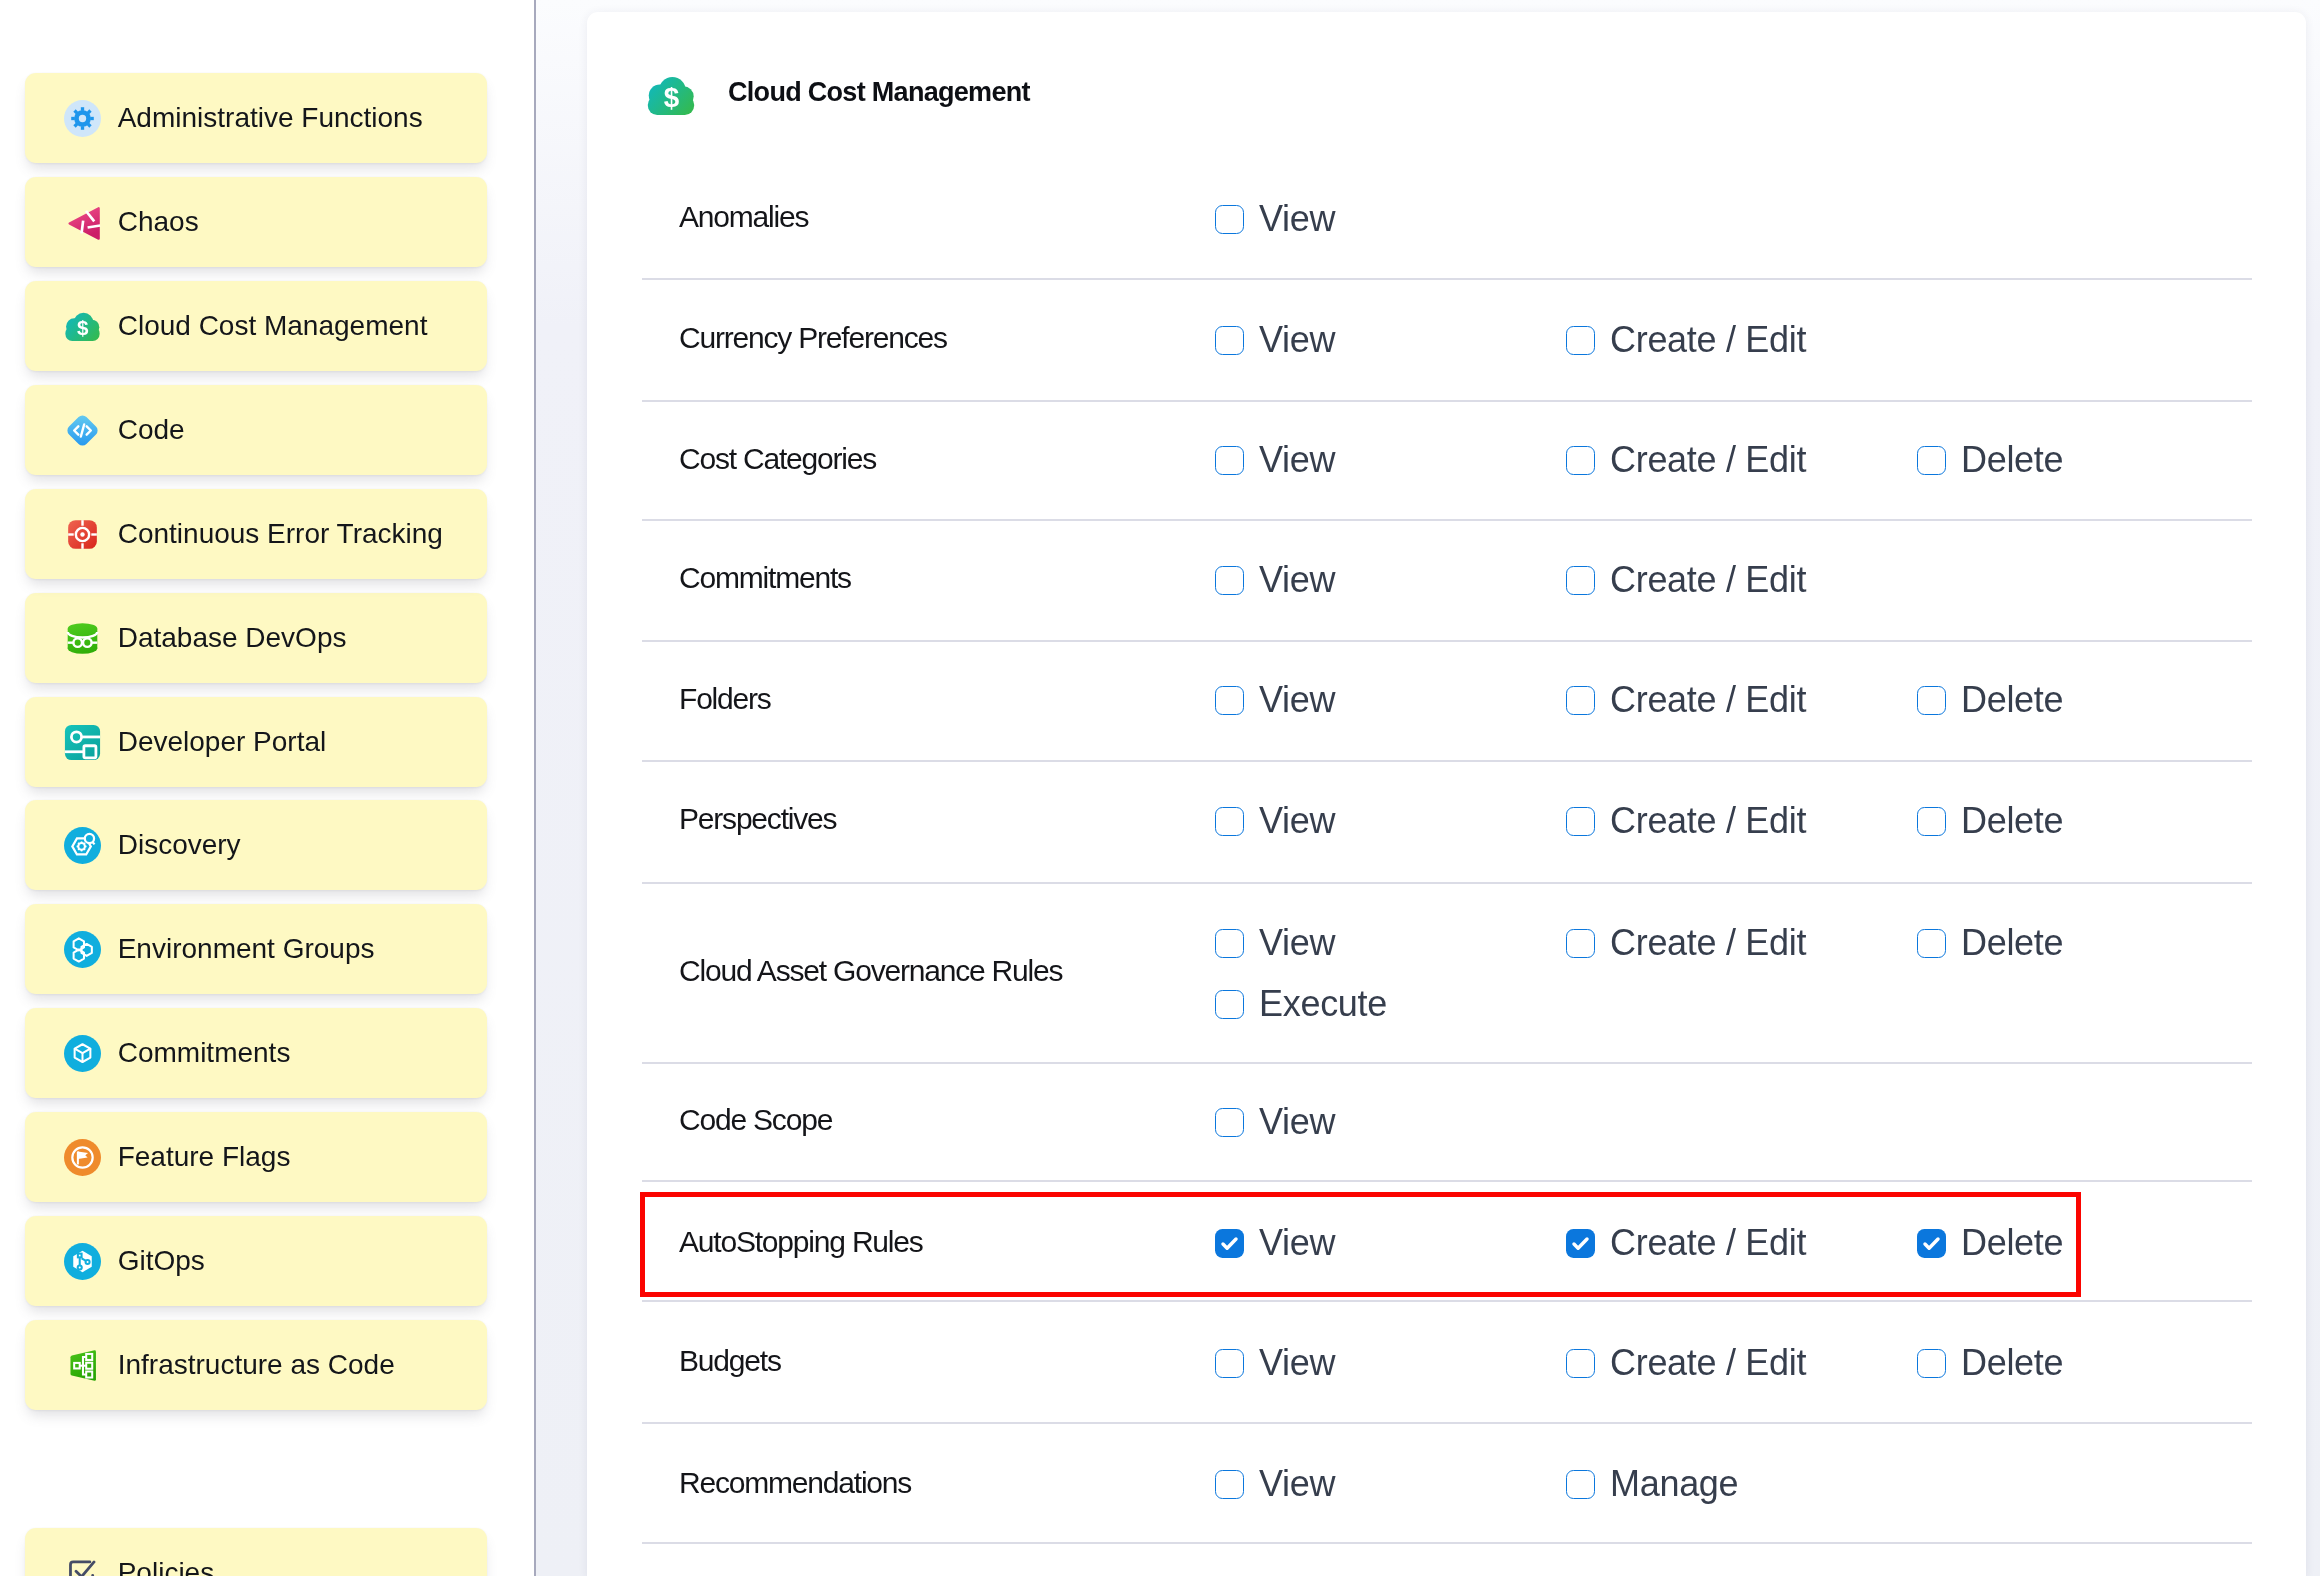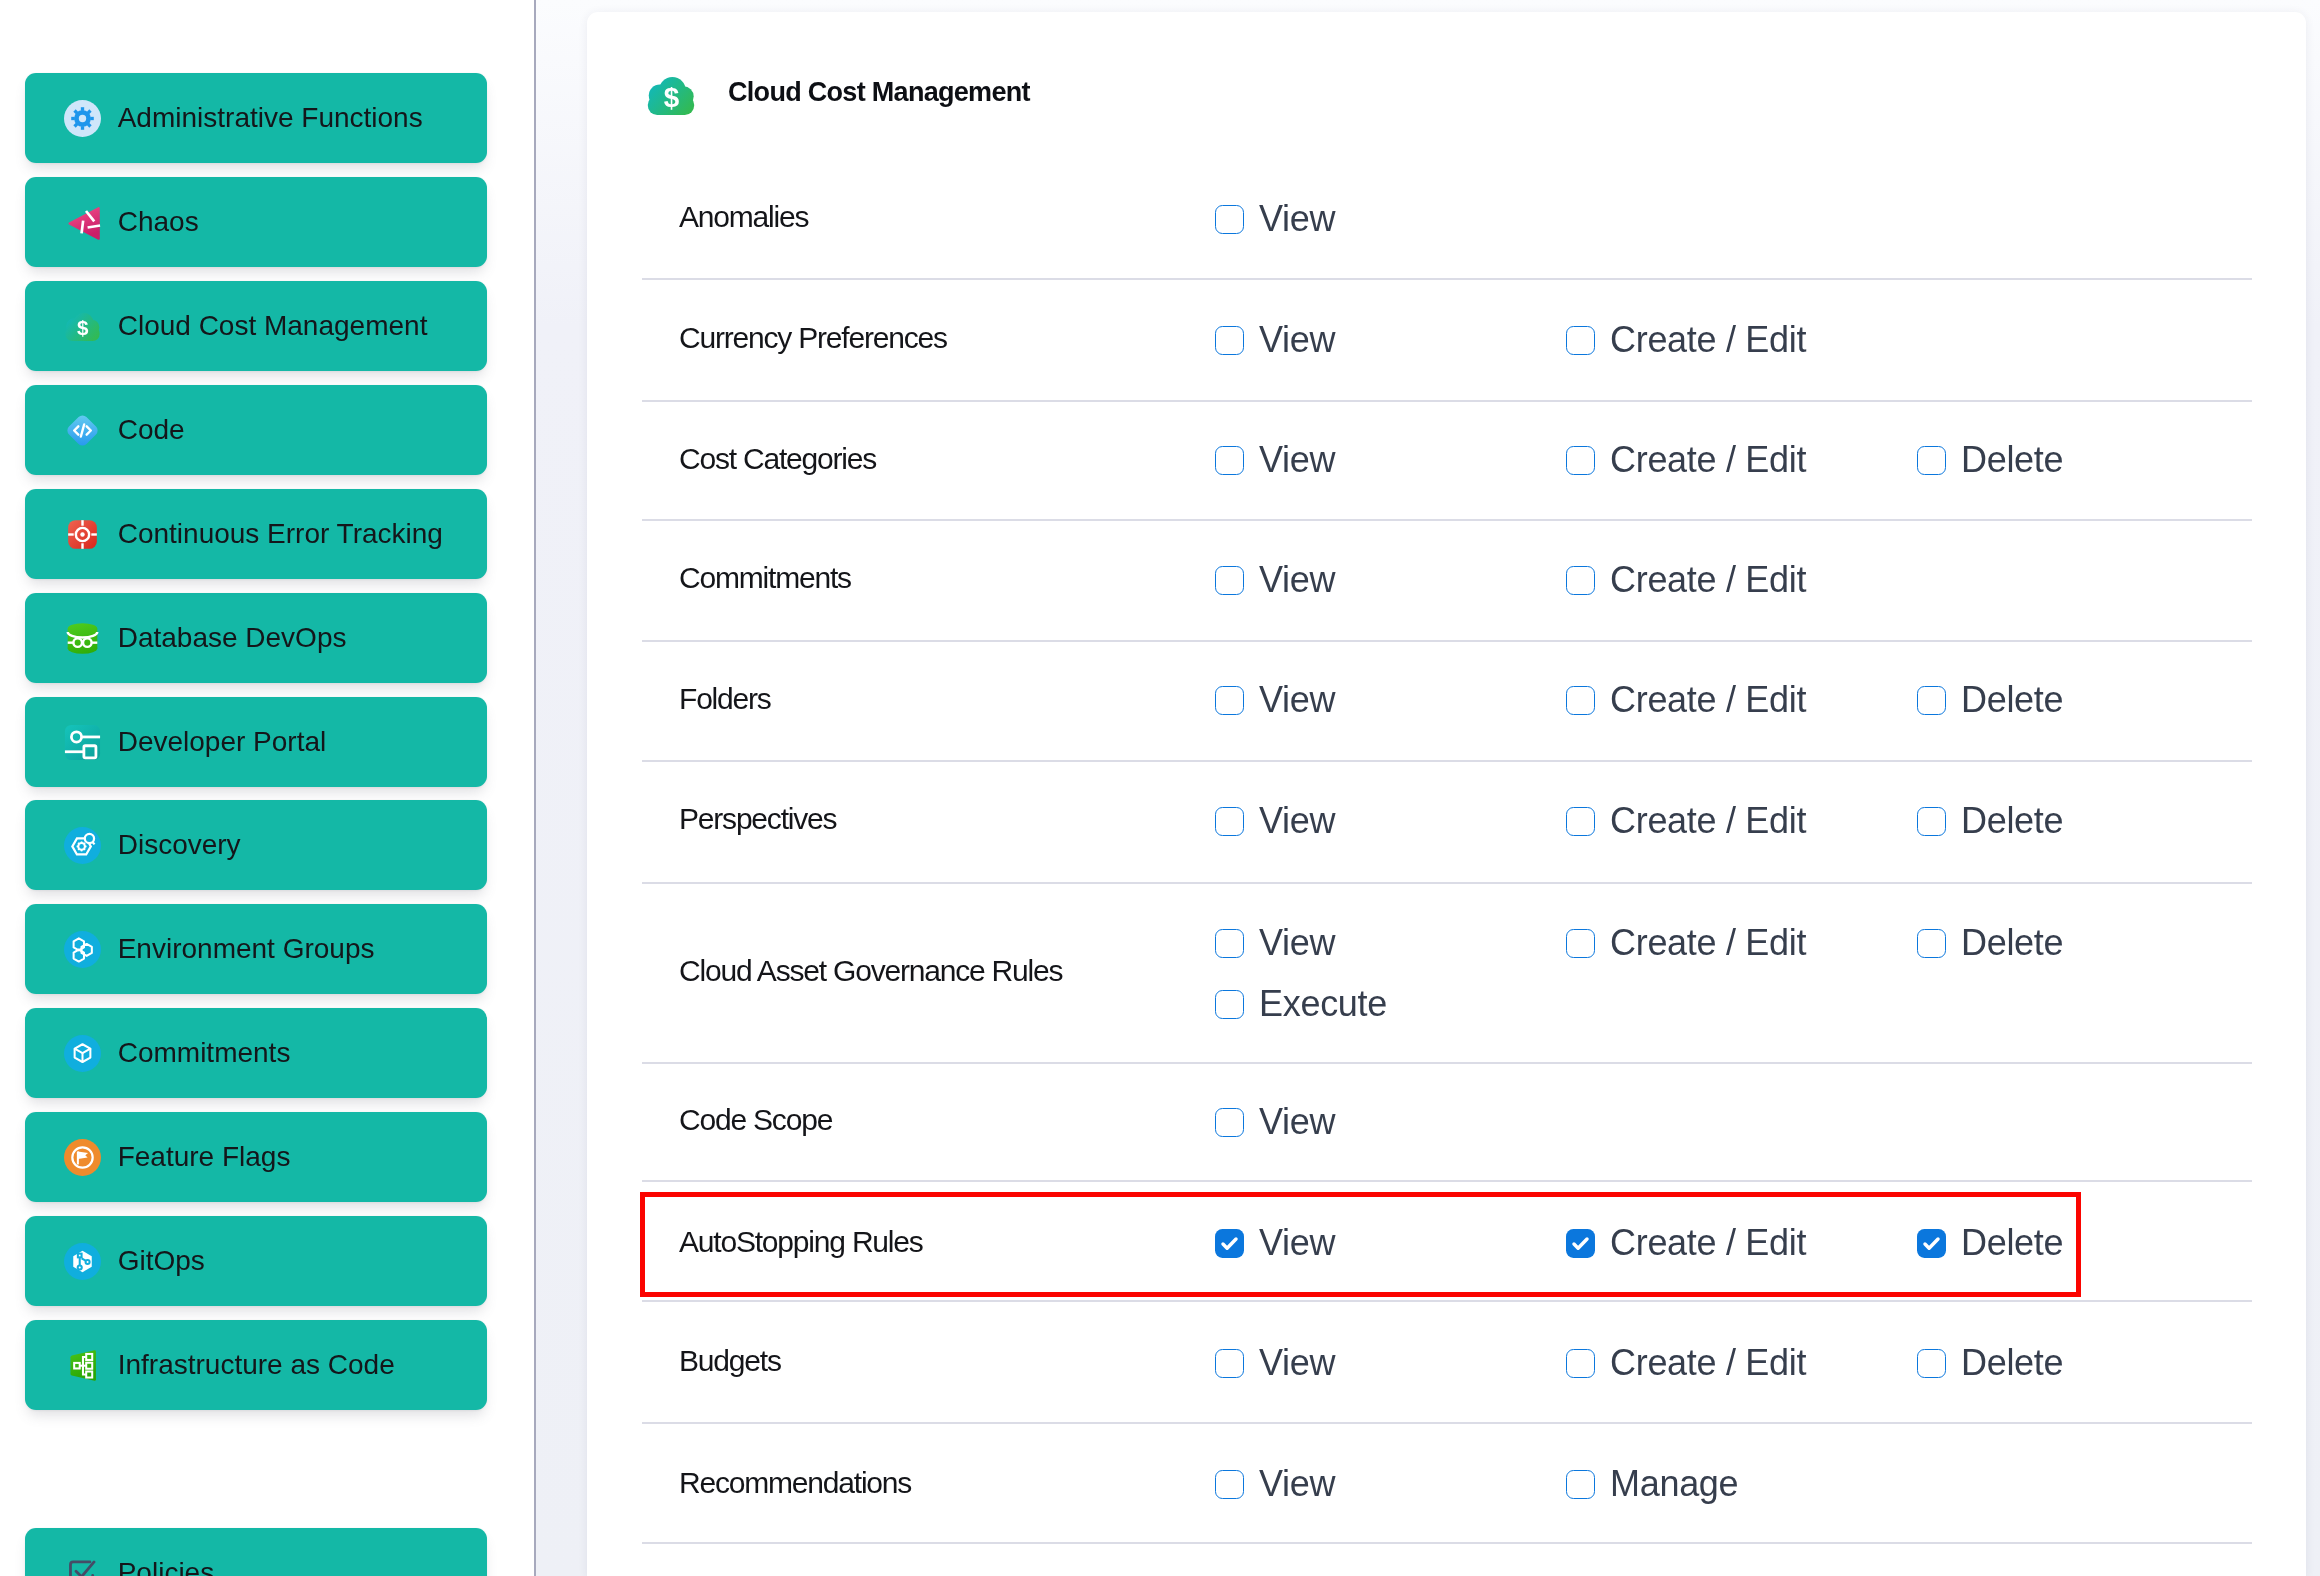--- a/index.html
+++ b/index.html
@@ -3,21 +3,21 @@
 <meta charset="utf-8">
 <style>
   * { margin:0; padding:0; box-sizing:border-box; }
   html,body { width:2321px; height:1577px; }
   body { font-family:"Liberation Sans", sans-serif; background:#ffffff; overflow:hidden; }
   #root { position:relative; width:2321px; height:1577px; overflow:hidden; }
   .bgright { position:absolute; left:536px; top:0; width:1785px; height:1577px;
     background:linear-gradient(180deg,#fbfcfe 0%,#f0f1f8 325px,#eef0f6 100%); }
   .vline { position:absolute; left:534px; top:0; width:1.9px; height:1577px; background:#a7a9bd; }
   
-  .card { position:absolute; left:25px; width:462px; height:90px; background:#14b8a6;
+  .card { position:absolute; left:25px; width:462px; height:90px; background:#fef9c3;
     border-radius:11px; display:flex; align-items:center; padding-left:39px;
     box-shadow:0 0.9px 1.9px rgba(40,41,61,.05), 0 8.3px 13px -3.7px rgba(96,97,112,.20); }
   .card .ic { width:37px; height:37px; margin-right:16.7px; flex:0 0 37px; }
   .card .lbl { font-size:28px; color:#14161a; letter-spacing:0; }
   
   .panel { position:absolute; left:587px; top:12px; width:1719px; height:1565px; background:#fff;
     border-radius:11px 11px 0 0; box-shadow:0 1.9px 9.3px rgba(50,55,90,0.08); }
   .hicon { position:absolute; left:646px; top:77px; }
   .htitle { position:absolute; left:728px; top:75px; font-size:27px; font-weight:bold;
     color:#0d0f14; line-height:35px; letter-spacing:-0.7px; }

